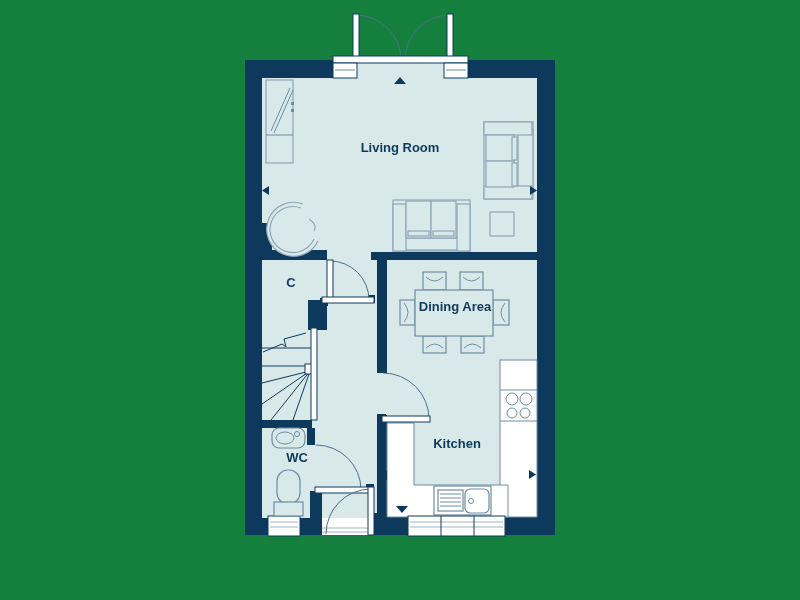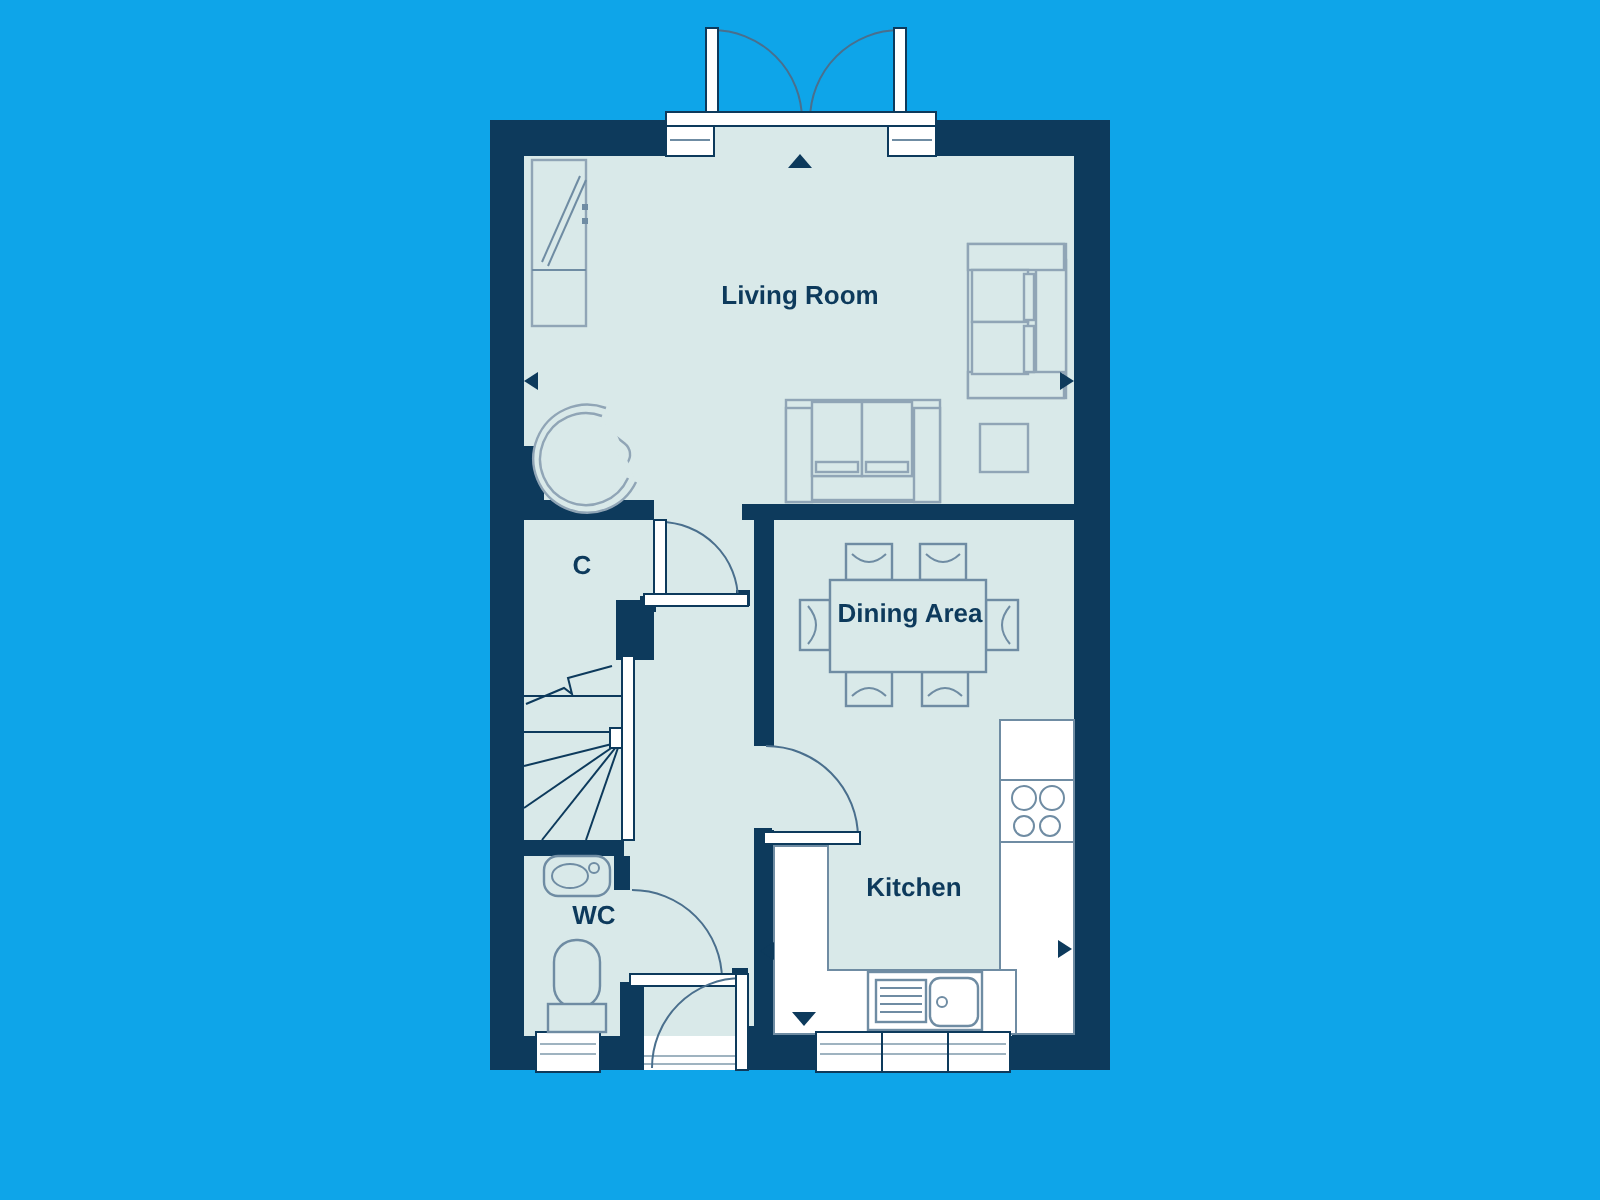--- a/index.html
+++ b/index.html
@@ -5,21 +5,21 @@
   :root{
     --wall:#0d3a5c;
     --floor:#d9e9e9;
     --line-mid:#6f8ca3;
     --line-light:#90a5b6;
     --arc:#4a6f8d;
     --white:#ffffff;
     --sill:#9fb3c0;
   }
   html,body{margin:0;padding:0;background:#ffffff;}
-  .canvas{position:relative;width:800px;height:600px;background:#0ea5e9;overflow:hidden;}
+  .canvas{position:relative;width:800px;height:600px;background:#15803d;overflow:hidden;}
   svg{display:block;}
   text{font-family:"Liberation Sans", sans-serif;font-weight:600;fill:var(--wall);}
   .lbl{font-size:13px;}
   .wall{fill:var(--wall);stroke:none;}
   .wt{fill:var(--white);stroke:var(--wall);stroke-width:1;}
   .furn{fill:var(--floor);stroke:var(--line-light);stroke-width:1.2;}
   .furn2{fill:var(--floor);stroke:var(--line-mid);stroke-width:1.2;}
   .fixw{fill:var(--white);stroke:var(--line-mid);stroke-width:1.2;}
   .arcln{fill:none;stroke:var(--arc);stroke-width:1;}
   .thin{fill:none;stroke:var(--line-mid);stroke-width:1;}

